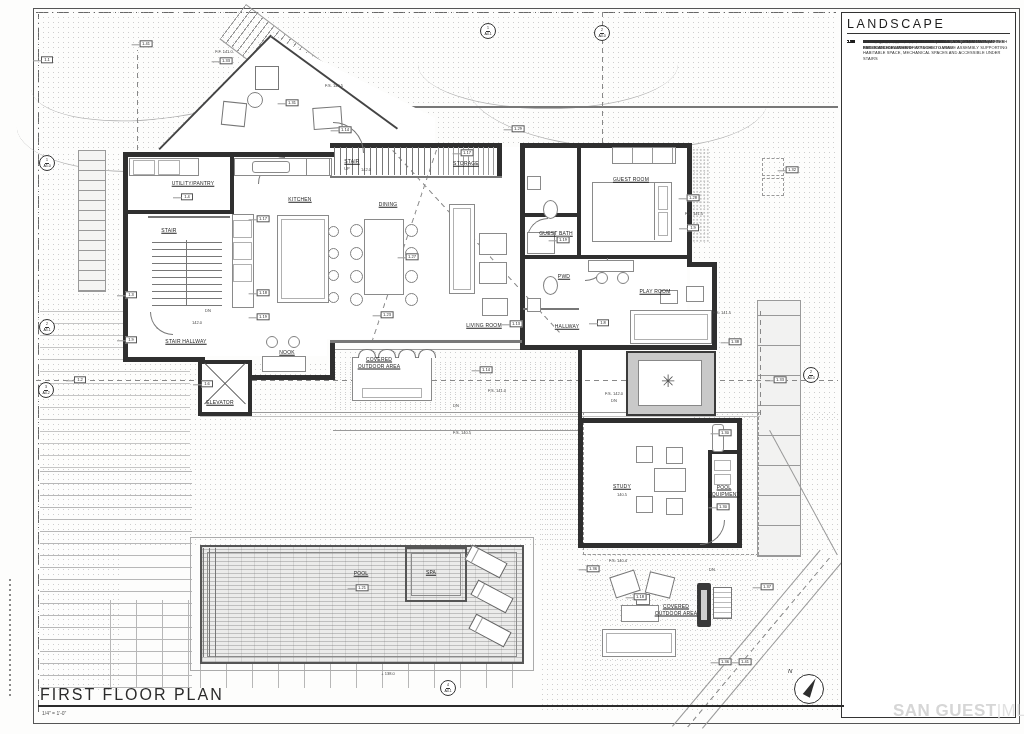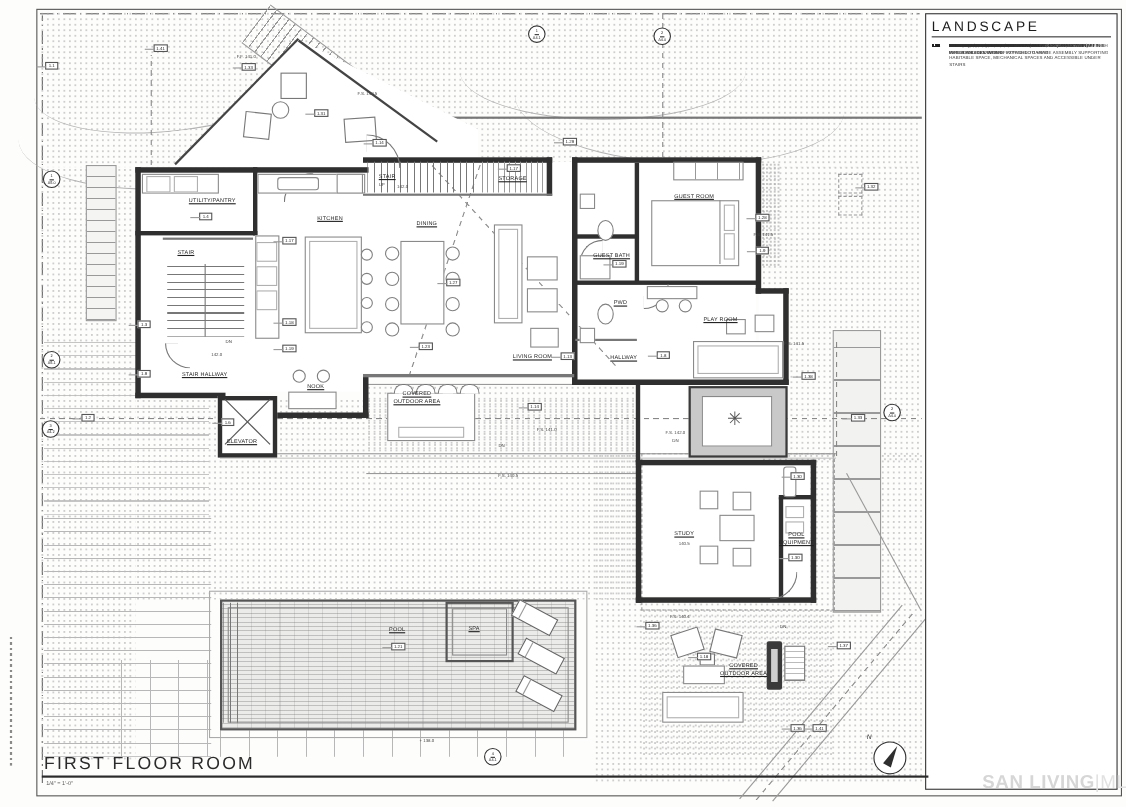--- a/index.html
+++ b/index.html
@@ -525,19 +525,19 @@
           <span class="kn-num">1.41</span>
           <span class="kn-text">EXISTING TOPOGRAPHY, PER SITE PLAN</span>
         </div>
         <div class="kn-row" style="position: absolute;">
           <span class="kn-num">1.43</span>
           <span class="kn-text">PROPOSED TOPOGRAPHY, PER SITE PLAN</span>
         </div>
       </div>
   </div>
 
-  <div class="title">FIRST FLOOR ROOM</div>
+  <div class="title">FIRST FLOOR PLAN</div>
   <div class="title-rule"></div>
   <div class="scale">1/4" = 1'-0"</div>
   <div class="watermark">
-    <span>SAN LIVING</span><span class="wm2">|</span><span class="wm2">MLS</span>
+    <span>SAN GUEST</span><span class="wm2">|</span><span class="wm2">MLS</span>
   </div>
 </div>
 
 </body></html>

